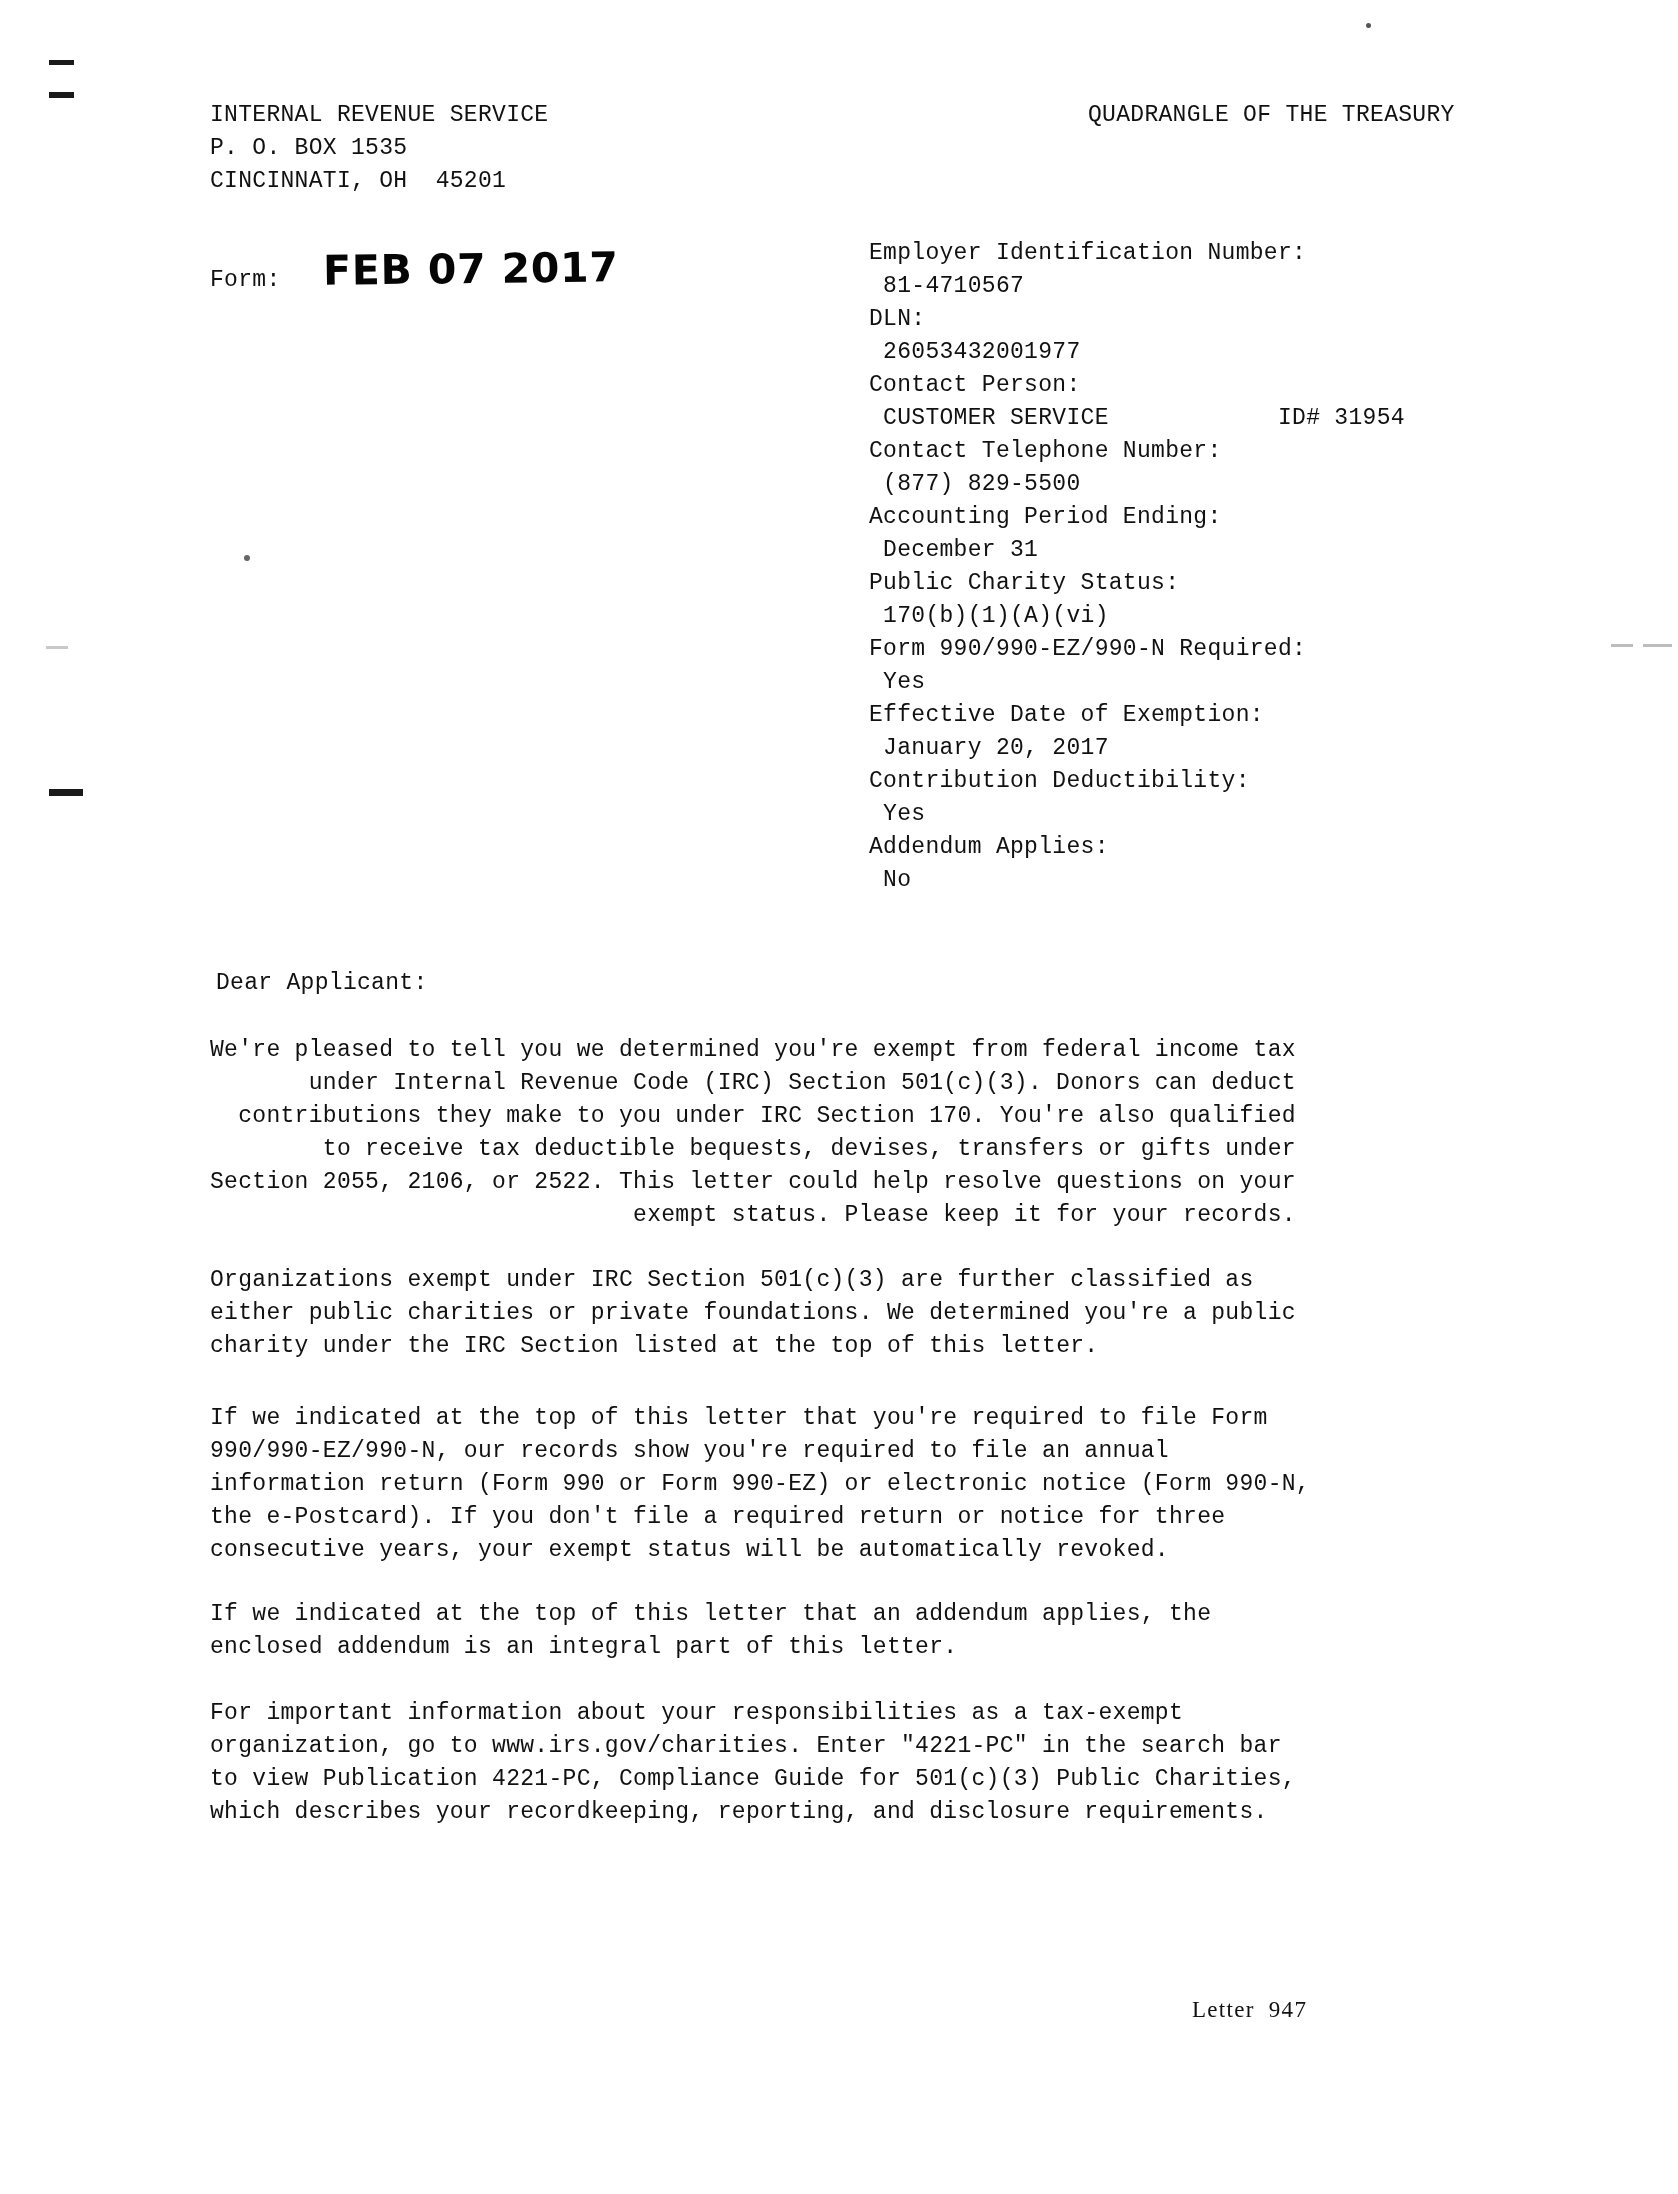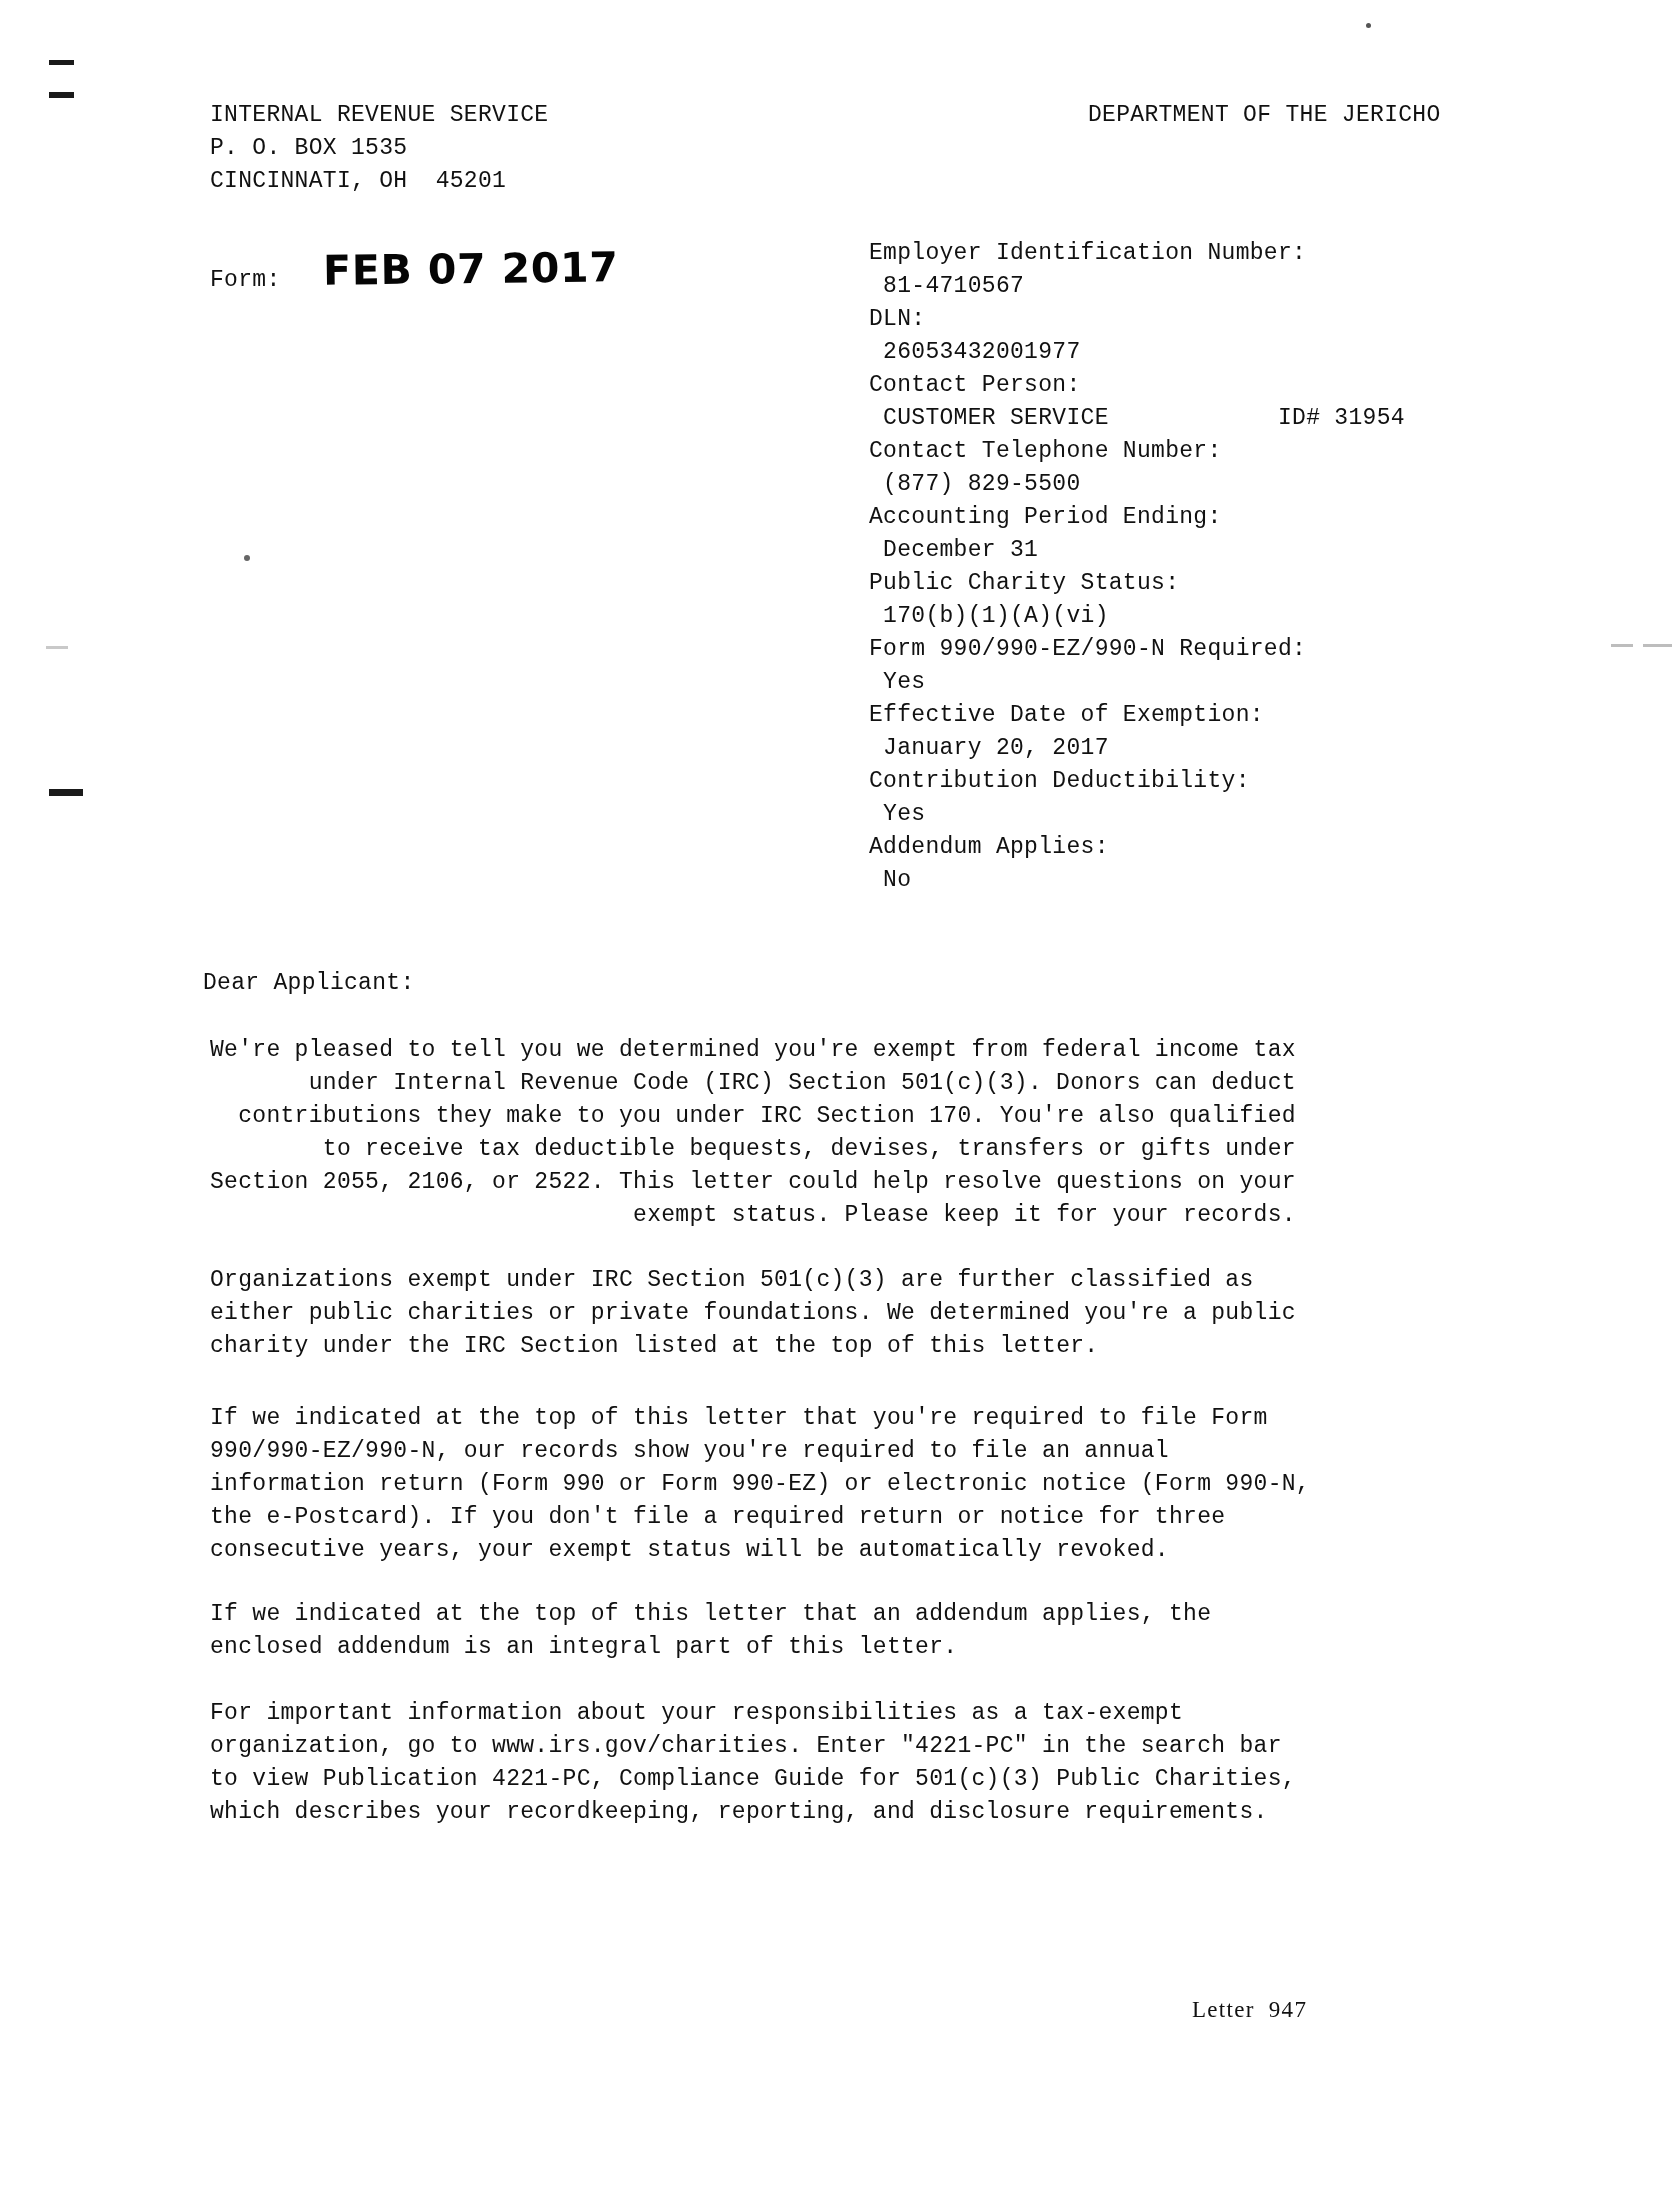--- a/index.html
+++ b/index.html
@@ -56,21 +56,21 @@
     font-size: 41px;
     letter-spacing: 0.8px;
     color: #050505;
     transform: rotate(-0.7deg);
   }
 
   #recipient-address { left: 210px; top: 372px; }
 
   #info-block { left: 869px; top: 237px; }
 
-  #salutation { left: 203px; top: 967px; }
+  #salutation { left: 216px; top: 967px; }
 
   .body-paragraph {
     position: absolute;
     left: 210px;
     white-space: pre;
     line-height: 33px;
     font-size: 23px;
     letter-spacing: 0.3px;
   }
   #paragraph-1 { top: 1034px; text-align: right; }
@@ -92,21 +92,21 @@
   <div class="artifact artifact-speck-top"></div>
   <div class="artifact artifact-speck-mid"></div>
   <div class="artifact artifact-faint-left"></div>
   <div class="artifact artifact-faint-r1"></div>
   <div class="artifact artifact-faint-r2"></div>
 
   <div class="block" id="irs-address">INTERNAL REVENUE SERVICE
 P. O. BOX 1535
 CINCINNATI, OH  45201</div>
 
-  <div class="block" id="treasury-heading">DEPARTMENT OF THE JERICHO</div>
+  <div class="block" id="treasury-heading">QUADRANGLE OF THE TREASURY</div>
 
   <div class="block" id="date-label">Form:</div>
 
   <div id="date-stamp">FEB 07 2017</div>
 
 
   <div class="block" id="info-block">Employer Identification Number:
  81-4710567
 DLN:
  26053432001977

